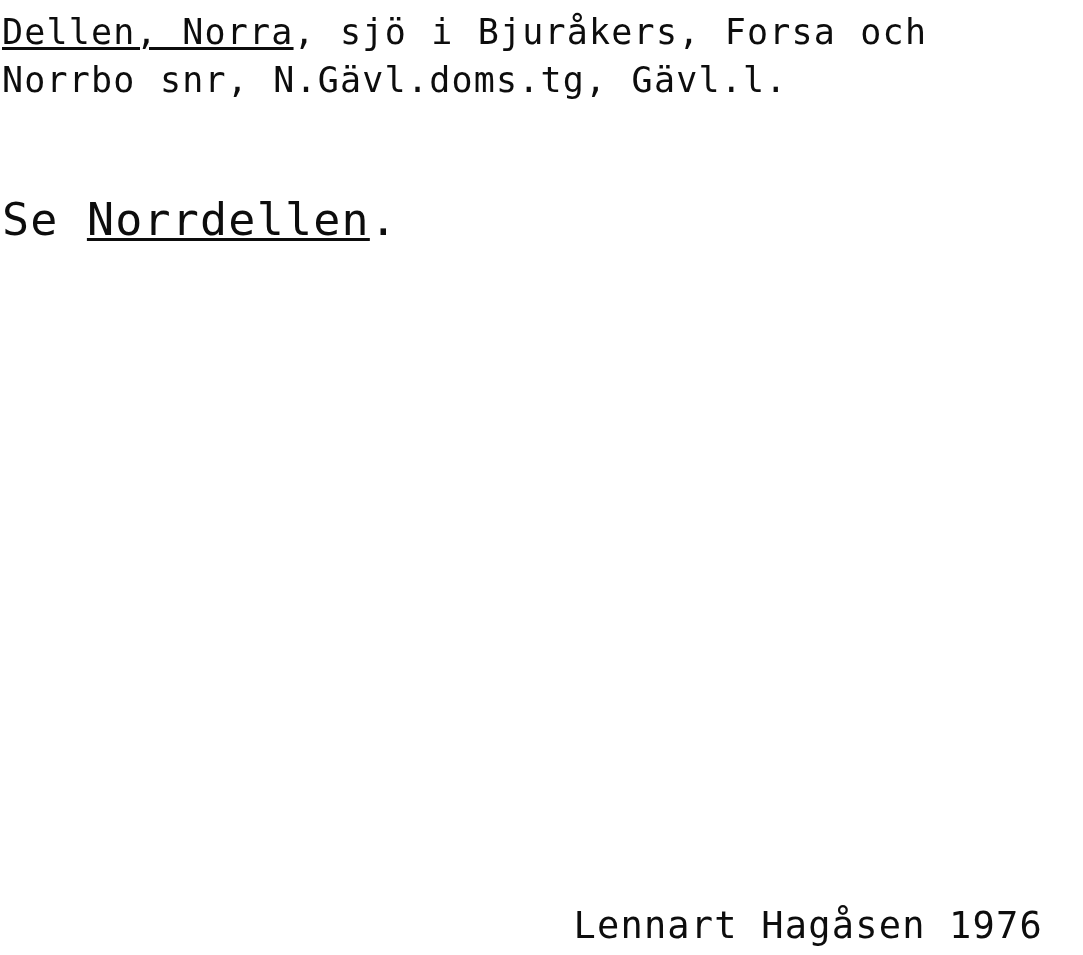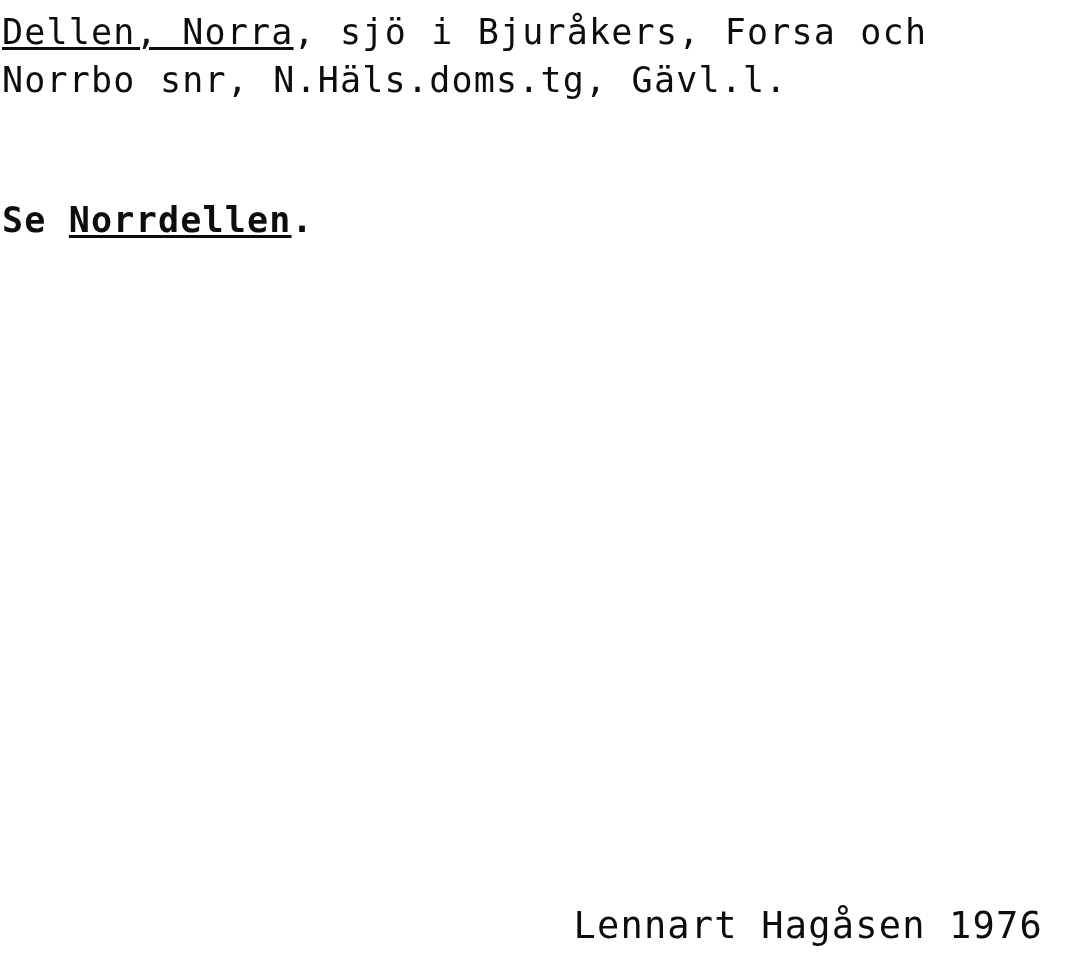--- a/index.html
+++ b/index.html
@@ -37,25 +37,24 @@
     text-decoration: underline;
     text-decoration-thickness: 2.5px;
     text-underline-offset: 3px;
   }
   .ref-block {
     position: absolute;
     left: 2px;
     top: 196px;
   }
   .ref-line {
-    font-size: 35px;
+    font-size: 45px;
     line-height: 48px;
     letter-spacing: 1.2px;
     white-space: pre;
-    font-weight: bold;
   }
   .ref-target {
     text-decoration: underline;
     text-decoration-thickness: 2.5px;
     text-underline-offset: 3px;
   }
   .signature {
     position: absolute;
     right: 40px;
     bottom: 8px;
@@ -64,21 +63,21 @@
     white-space: pre;
   }
 </style>
 </head>
 <body>
 
 <div class="page">
 
   <div class="entry">
     <div class="line"><span class="headword">Dellen, Norra</span><span>, sjö i Bjuråkers, Forsa och</span></div>
-    <div class="line">Norrbo snr, N.Häls.doms.tg, Gävl.l.</div>
+    <div class="line">Norrbo snr, N.Gävl.doms.tg, Gävl.l.</div>
   </div>
 
   <div class="ref-block">
     <div class="ref-line"><span>Se </span><span class="ref-target">Norrdellen</span><span>.</span></div>
   </div>
 
   <div class="signature">Lennart Hagåsen 1976</div>
 
 </div>
 

